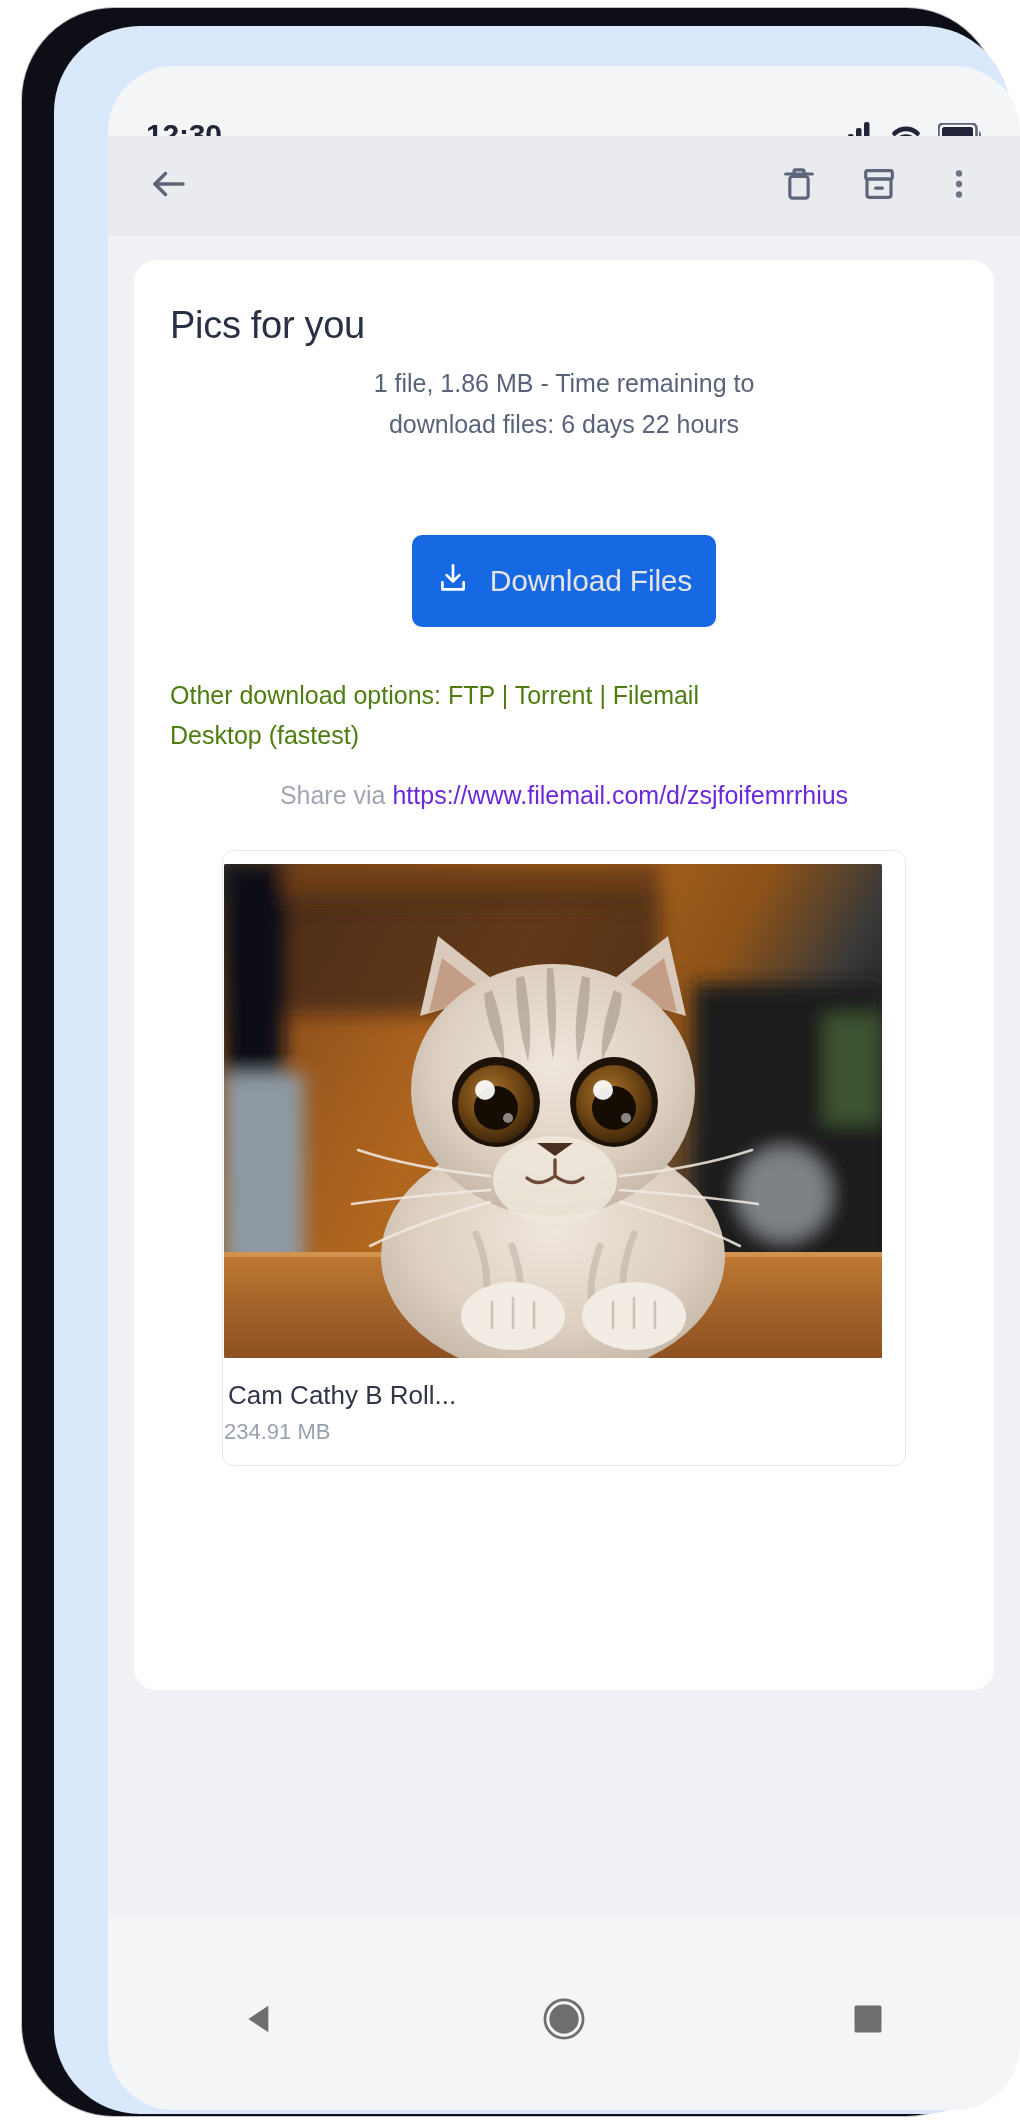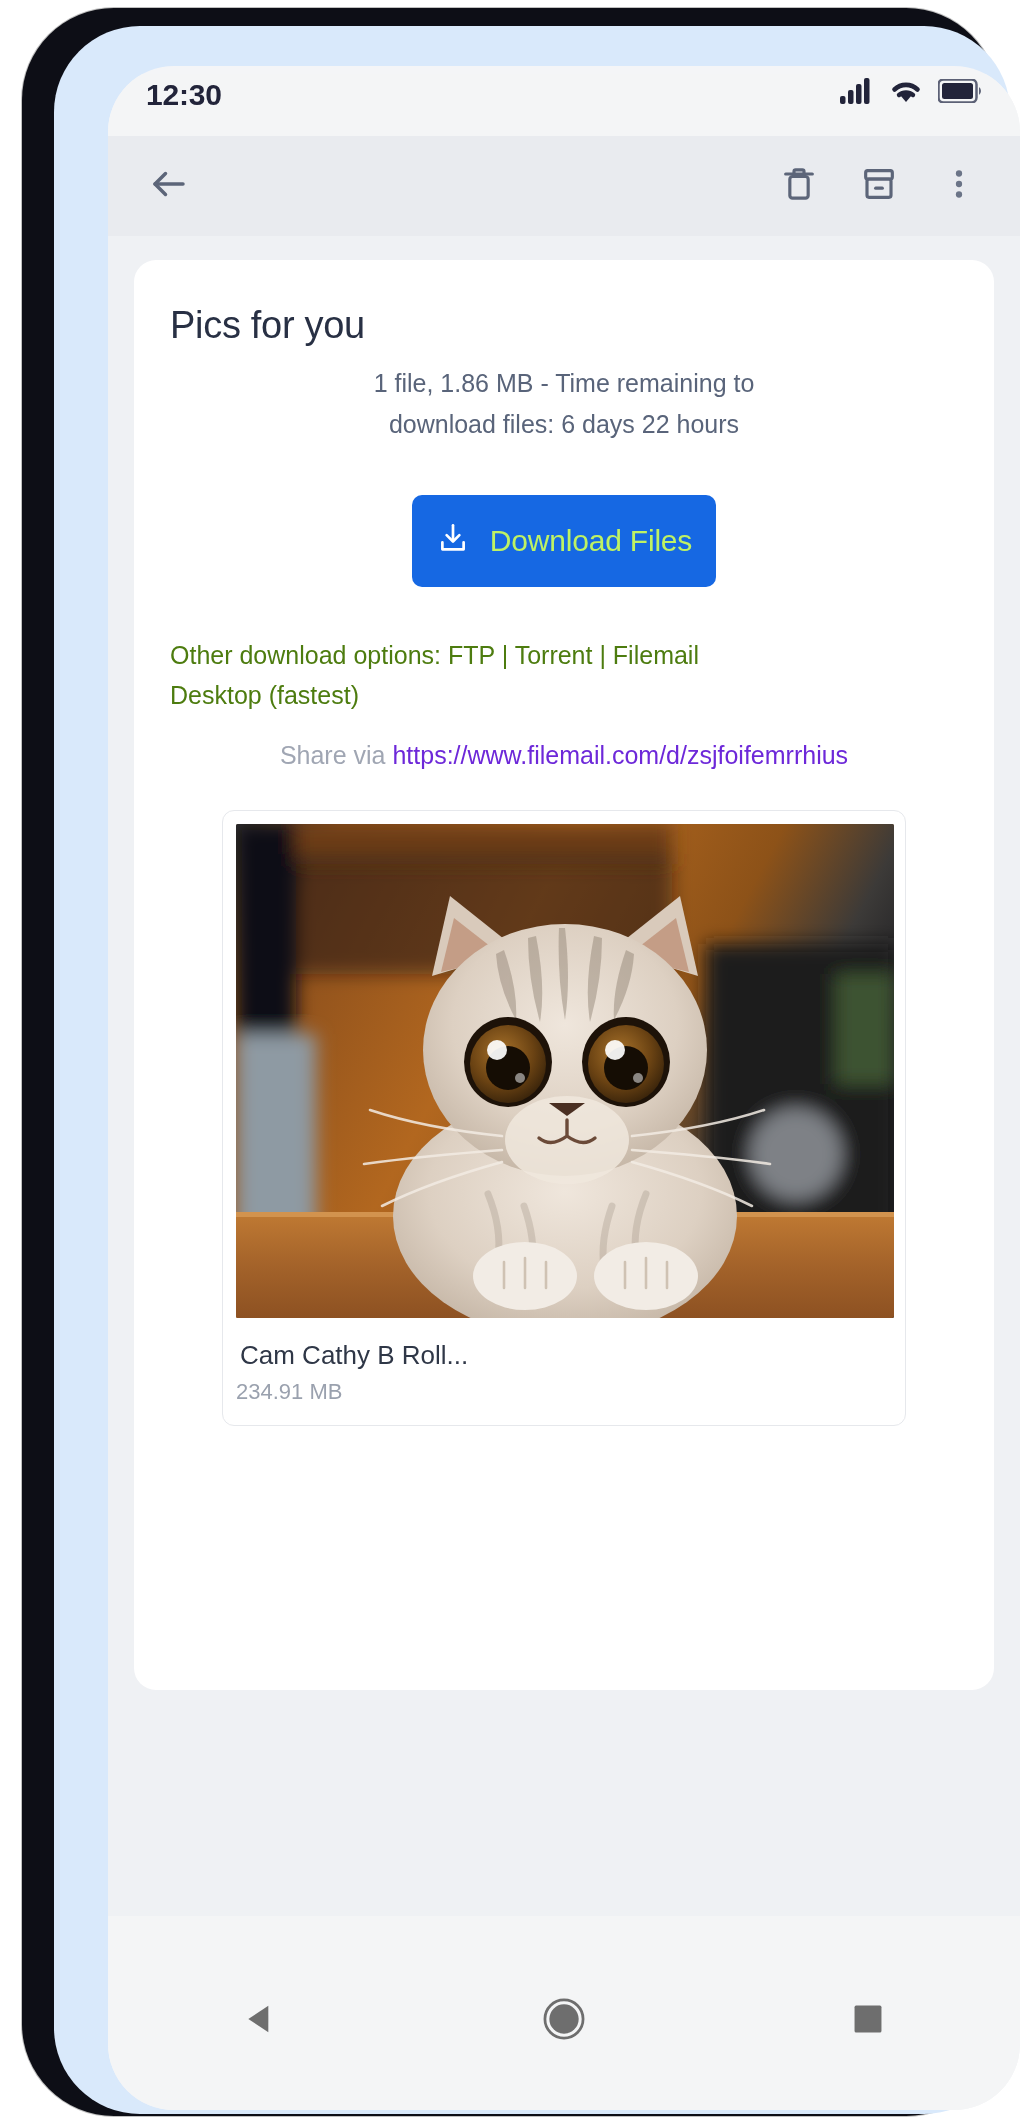--- a/index.html
+++ b/index.html
@@ -39,26 +39,26 @@
     width: 912px;
     height: 2044px;
     border-radius: 66px;
     background: #f4f5f7;
     overflow: hidden;
   }
 
   
   #status-bar {
     position: absolute;
-    left: 0; top: 8px;
+    left: 0; top: 16px;
     width: 912px;
     height: 70px;
     background: #f4f5f6;
     display: flex;
-    align-items: flex-start;
+    align-items: flex-end;
     justify-content: space-between;
     padding: 4px 38px 0 38px;
     box-sizing: border-box;
   }
   #status-time {
     font-size: 30px;
     font-weight: bold;
     color: #22243a;
     letter-spacing: -0.2px;
   }
@@ -138,32 +138,33 @@
     line-height: 41px;
   }
 
   #download-btn-wrap {
     display: flex;
     justify-content: center;
     margin-top: 50px;
   }
   #download-btn {
     background: #1668e3;
-    color: #bef264;
+    color: #e5e5e5;
     border: none;
     border-radius: 10px;
     height: 92px;
     padding: 0 24px;
     font-size: 30px;
     font-family: "Liberation Sans", sans-serif;
     display: flex;
     align-items: center;
     gap: 20px;
     cursor: pointer;
     letter-spacing: -0.2px;
+    margin-top: 40px;
   }
 
   #other-options {
     text-align: left;
     font-size: 25px;
     color: #4d7c0f;
     line-height: 40px;
     margin-top: 48px;
   }
   #share-line {
@@ -177,21 +178,21 @@
     text-decoration: none;
   }
 
   
   #file-card {
     margin: 40px auto 0 auto;
     width: 684px;
     border: 1px solid #e6e8ec;
     border-radius: 12px;
     box-sizing: border-box;
-    padding: 13px 13px 10px 13px;
+    padding: 13px 13px 10px 1px;
     background: #ffffff;
   }
   #file-thumb {
     width: 658px;
     height: 494px;
     border-radius: 2px;
     overflow: hidden;
     position: relative;
     background: #6a4a2c;
   }

